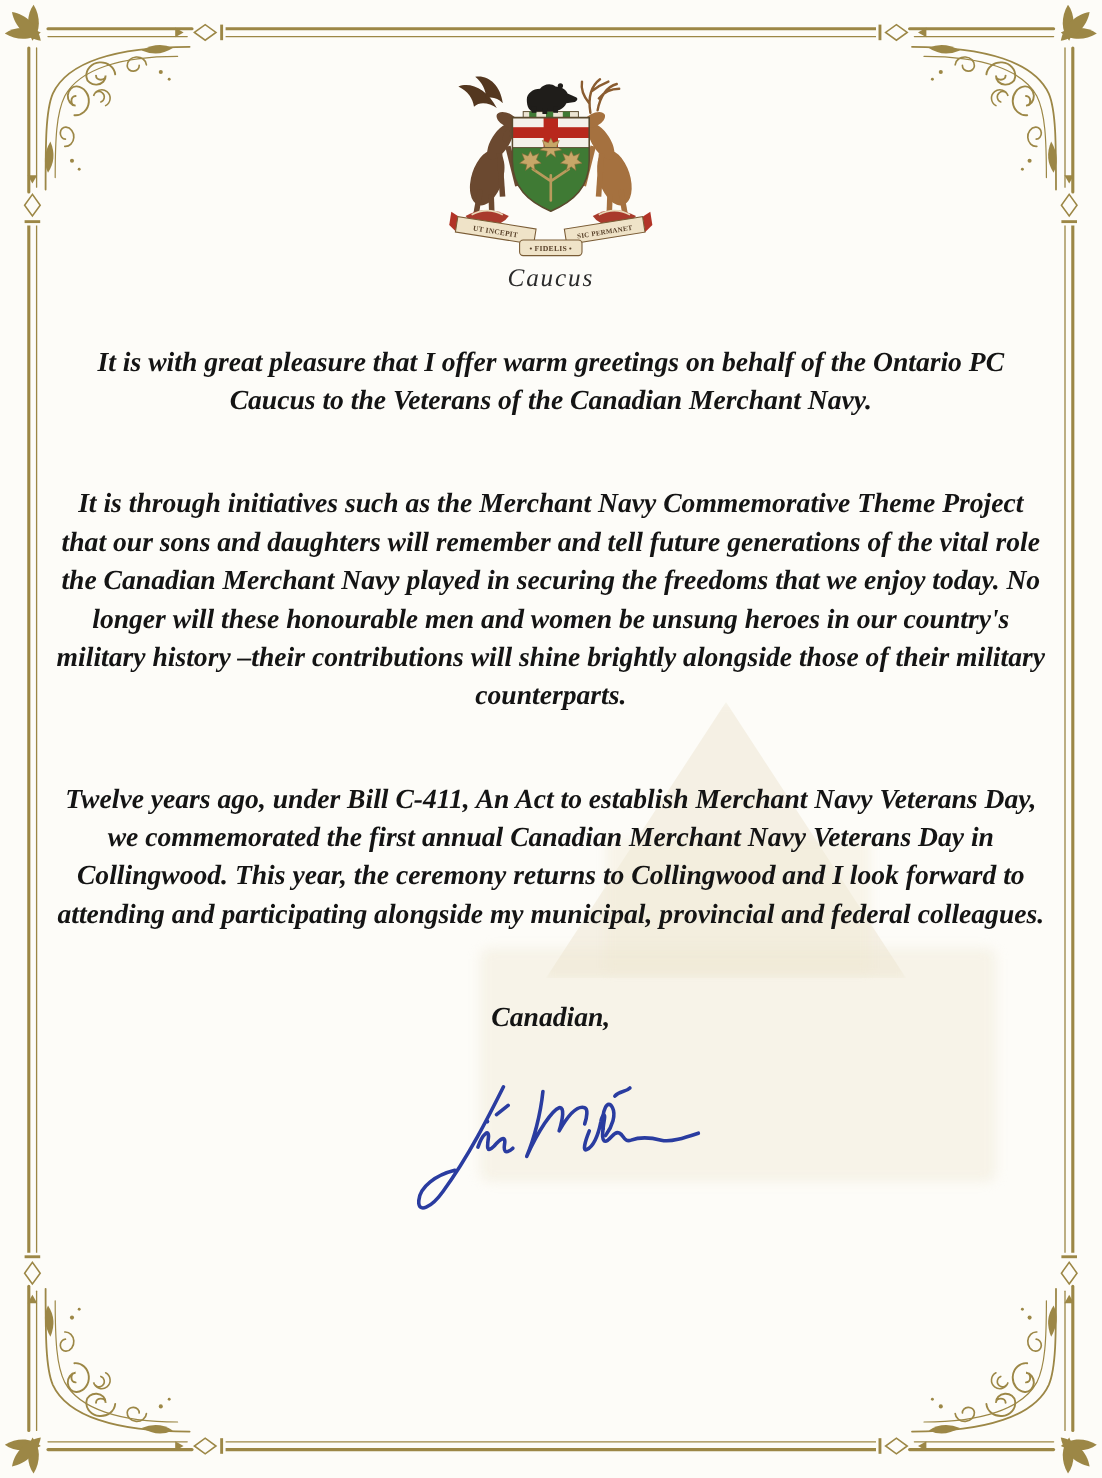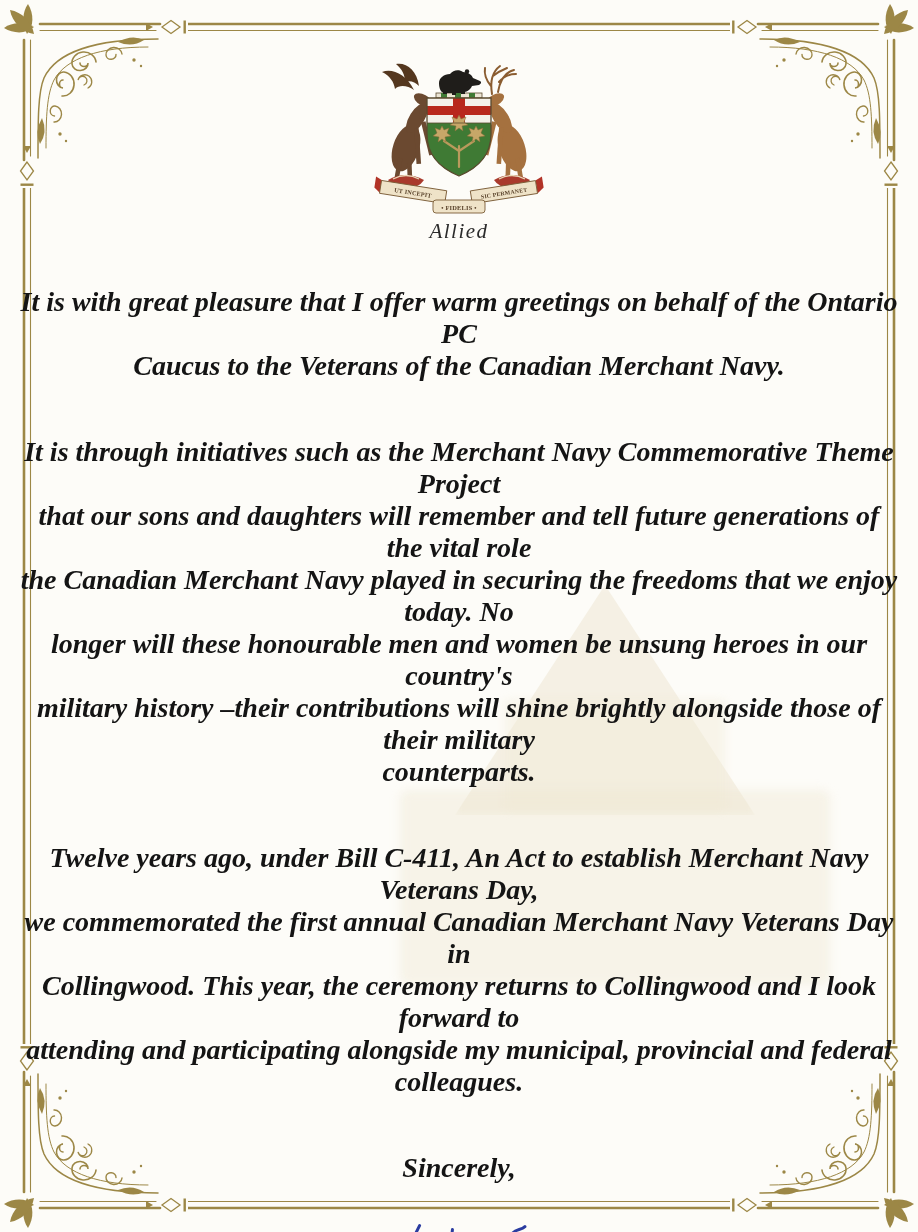--- a/index.html
+++ b/index.html
@@ -27,21 +27,21 @@
   .crest-wrap { text-align:center; padding-top:62px; }
   .crest-svg { display:block; margin:0 auto; width:190px; height:155px; }
   .crest-caption {
     font-style:italic; font-size:21px; letter-spacing:1.5px;
     color:#2b2b2b; margin-top:1px; line-height:26px;
   }
 
   .letter {
     width:880px; margin:10px auto 0; text-align:center;
     font-weight:bold; font-style:italic;
-    font-size:28px; line-height:32px;
+    font-size:23px; line-height:32px;
     white-space:pre-line;
   }
   .letter p { margin:0 0 22px; white-space:pre-line; }
   .letter p.closing { margin-bottom:0; }
 
   .signature-area { text-align:center; }
   .sig-svg { display:block; margin:0 auto -26px; width:320px; height:116px; position:relative; left:6px; }
 
   .ribbon-text {
     font-family:"Liberation Serif",serif; font-weight:bold;
@@ -200,37 +200,37 @@
           </g>
           <g transform="rotate(-9 138 131)">
             <polygon points="180,121 173,124 173,137 180,132" fill="#b23327"></polygon>
             <rect x="107" y="124" width="66" height="13" fill="#efe3c8" stroke="#7a5c36" stroke-width="0.9"></rect>
             <text class="ribbon-text" x="140" y="133.5" font-size="5.8" text-anchor="middle">SIC PERMANET</text>
           </g>
           <rect x="69" y="138" width="52" height="13" rx="3" fill="#efe3c8" stroke="#7a5c36" stroke-width="0.9"></rect>
           <text class="ribbon-text" x="95" y="147.5" font-size="6.4" text-anchor="middle">• FIDELIS •</text>
         </g>
       </svg>
-      <div class="crest-caption">Allied</div>
+      <div class="crest-caption">Caucus</div>
     </div>
 
     <div class="letter">
       <p>It is with great pleasure that I offer warm greetings on behalf of the Ontario PC
 Caucus to the Veterans of the Canadian Merchant Navy.</p>
       <p>It is through initiatives such as the Merchant Navy Commemorative Theme Project
 that our sons and daughters will remember and tell future generations of the vital role
 the Canadian Merchant Navy played in securing the freedoms that we enjoy today. No
 longer will these honourable men and women be unsung heroes in our country's
 military history –their contributions will shine brightly alongside those of their military
 counterparts.</p>
       <p>Twelve years ago, under Bill C-411, An Act to establish Merchant Navy Veterans Day,
 we commemorated the first annual Canadian Merchant Navy Veterans Day in
 Collingwood. This year, the ceremony returns to Collingwood and I look forward to
 attending and participating alongside my municipal, provincial and federal colleagues.</p>
-      <p class="closing">Sincerely,</p>
+      <p class="closing">Canadian,</p>
     </div>
 
     <div class="signature-area">
       <svg class="sig-svg" role="img" viewBox="0 0 330 120" aria-label="Jim Wilson">
         <g stroke="#2a3ca0" stroke-width="3.1" fill="none" stroke-linecap="round" stroke-linejoin="round">
           <path d="M118,10 C106,34 88,70 66,100 C56,114 44,120 45,108 C46,96 60,86 76,82"></path>
           <path d="M96,62 C100,50 106,46 105,54 C104,61 103,68 110,61 C116,54 120,52 119,59 C118,65 119,69 126,63"></path>
           <path d="M112,34 L122,26"></path>
           <path d="M152,14 C150,34 144,56 138,70 C148,48 160,30 166,28 C171,27 169,38 166,48 C174,34 182,26 188,28 C191,29 190,36 188,42"></path>
           <path d="M204,46 C202,30 208,20 212,28 C215,34 212,44 206,52"></path>

